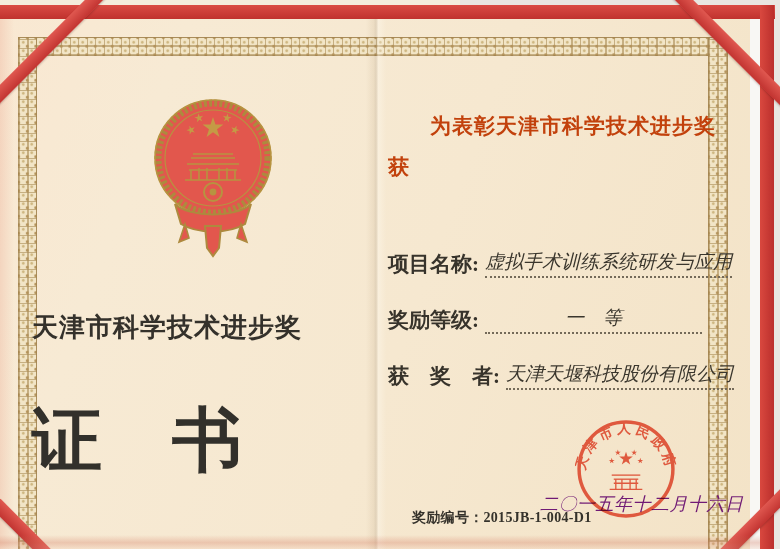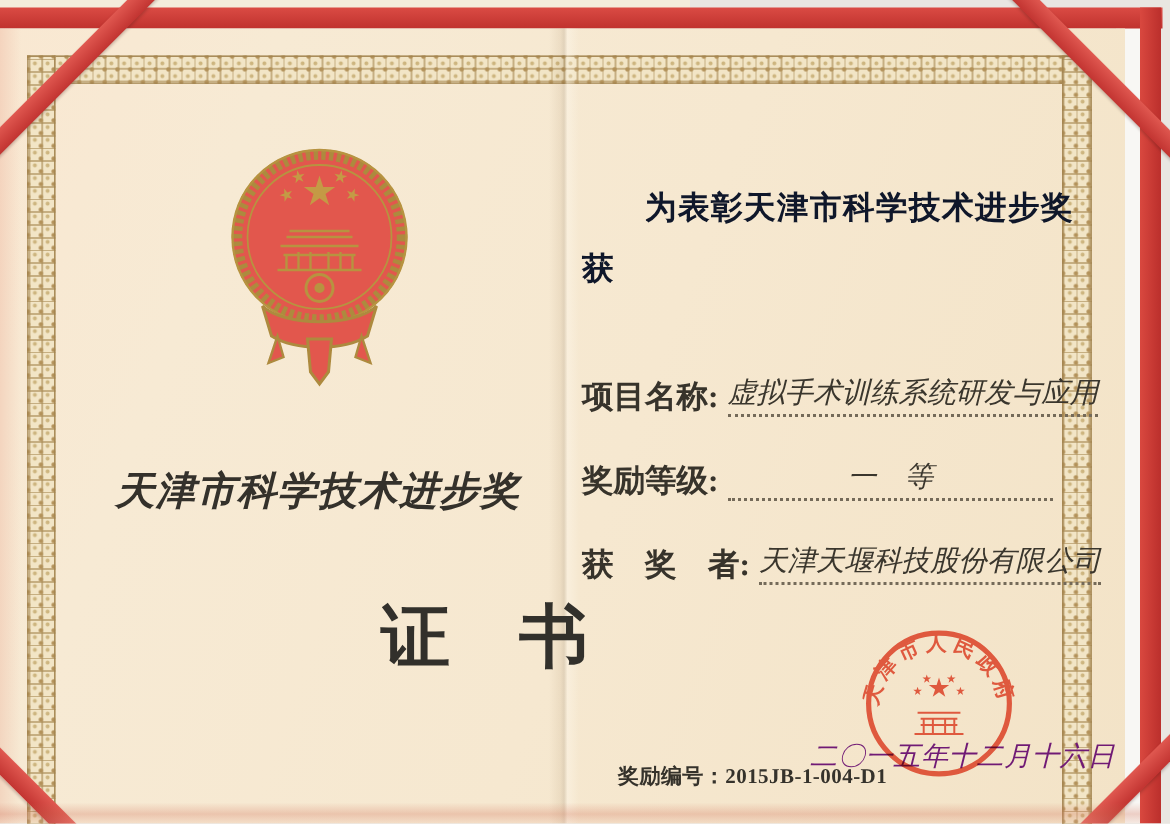--- a/index.html
+++ b/index.html
@@ -48,34 +48,34 @@
   
   .ribbon{position:absolute;height:13px;background:linear-gradient(180deg,#e05850,#c23431);box-shadow:0 1px 2px rgba(60,20,15,.25);}
   .ribbon-tl{width:175px;left:-42px;top:42px;transform:rotate(-45deg);}
   .ribbon-tr{width:175px;left:643px;top:40px;transform:rotate(45deg);}
   .ribbon-bl{width:120px;left:-35px;top:526px;transform:rotate(45deg);}
   .ribbon-br{width:130px;left:698px;top:509px;transform:rotate(-45deg);}
 
   
   .emblem{position:absolute;left:149px;top:92px;width:128px;height:168px;}
   .award-title{
-    position:absolute;left:32px;top:310px;width:360px;text-align:center;
+    position:absolute;left:32px;top:310px;width:360px;
     font-family:"Liberation Sans", sans-serif;font-weight:700;
-    font-size:26px;letter-spacing:1px;color:#34312b;font-style:italic;
+    font-size:26px;letter-spacing:1px;color:#34312b;
   }
   .cert-label{
-    position:absolute;left:32px;top:394px;width:360px;text-align:right;
+    position:absolute;left:32px;top:394px;width:360px;text-align:left;
     font-family:Liberation Sans, sans-serif;font-weight:700;
-    font-size:46px;color:#32302b;
+    font-size:70px;color:#32302b;
   }
 
   
   .body-text{
-    position:absolute;left:388px;top:118px;width:336px;
-    font-size:21px;font-weight:600;line-height:41px;color:#0f172a;letter-spacing:1px;
+    position:absolute;left:388px;top:106px;width:336px;
+    font-size:21px;font-weight:600;line-height:41px;color:#c2410c;letter-spacing:1px;
   }
   .body-line1{text-indent:2em;}
   .field-row{
     position:absolute;left:388px;width:314px;height:32px;
     display:flex;align-items:flex-end;
   }
   .field-row .label{
     flex:none;font-size:21px;font-weight:700;color:#37332b;margin-right:6px;white-space:nowrap;
   }
   .field-row .value{

